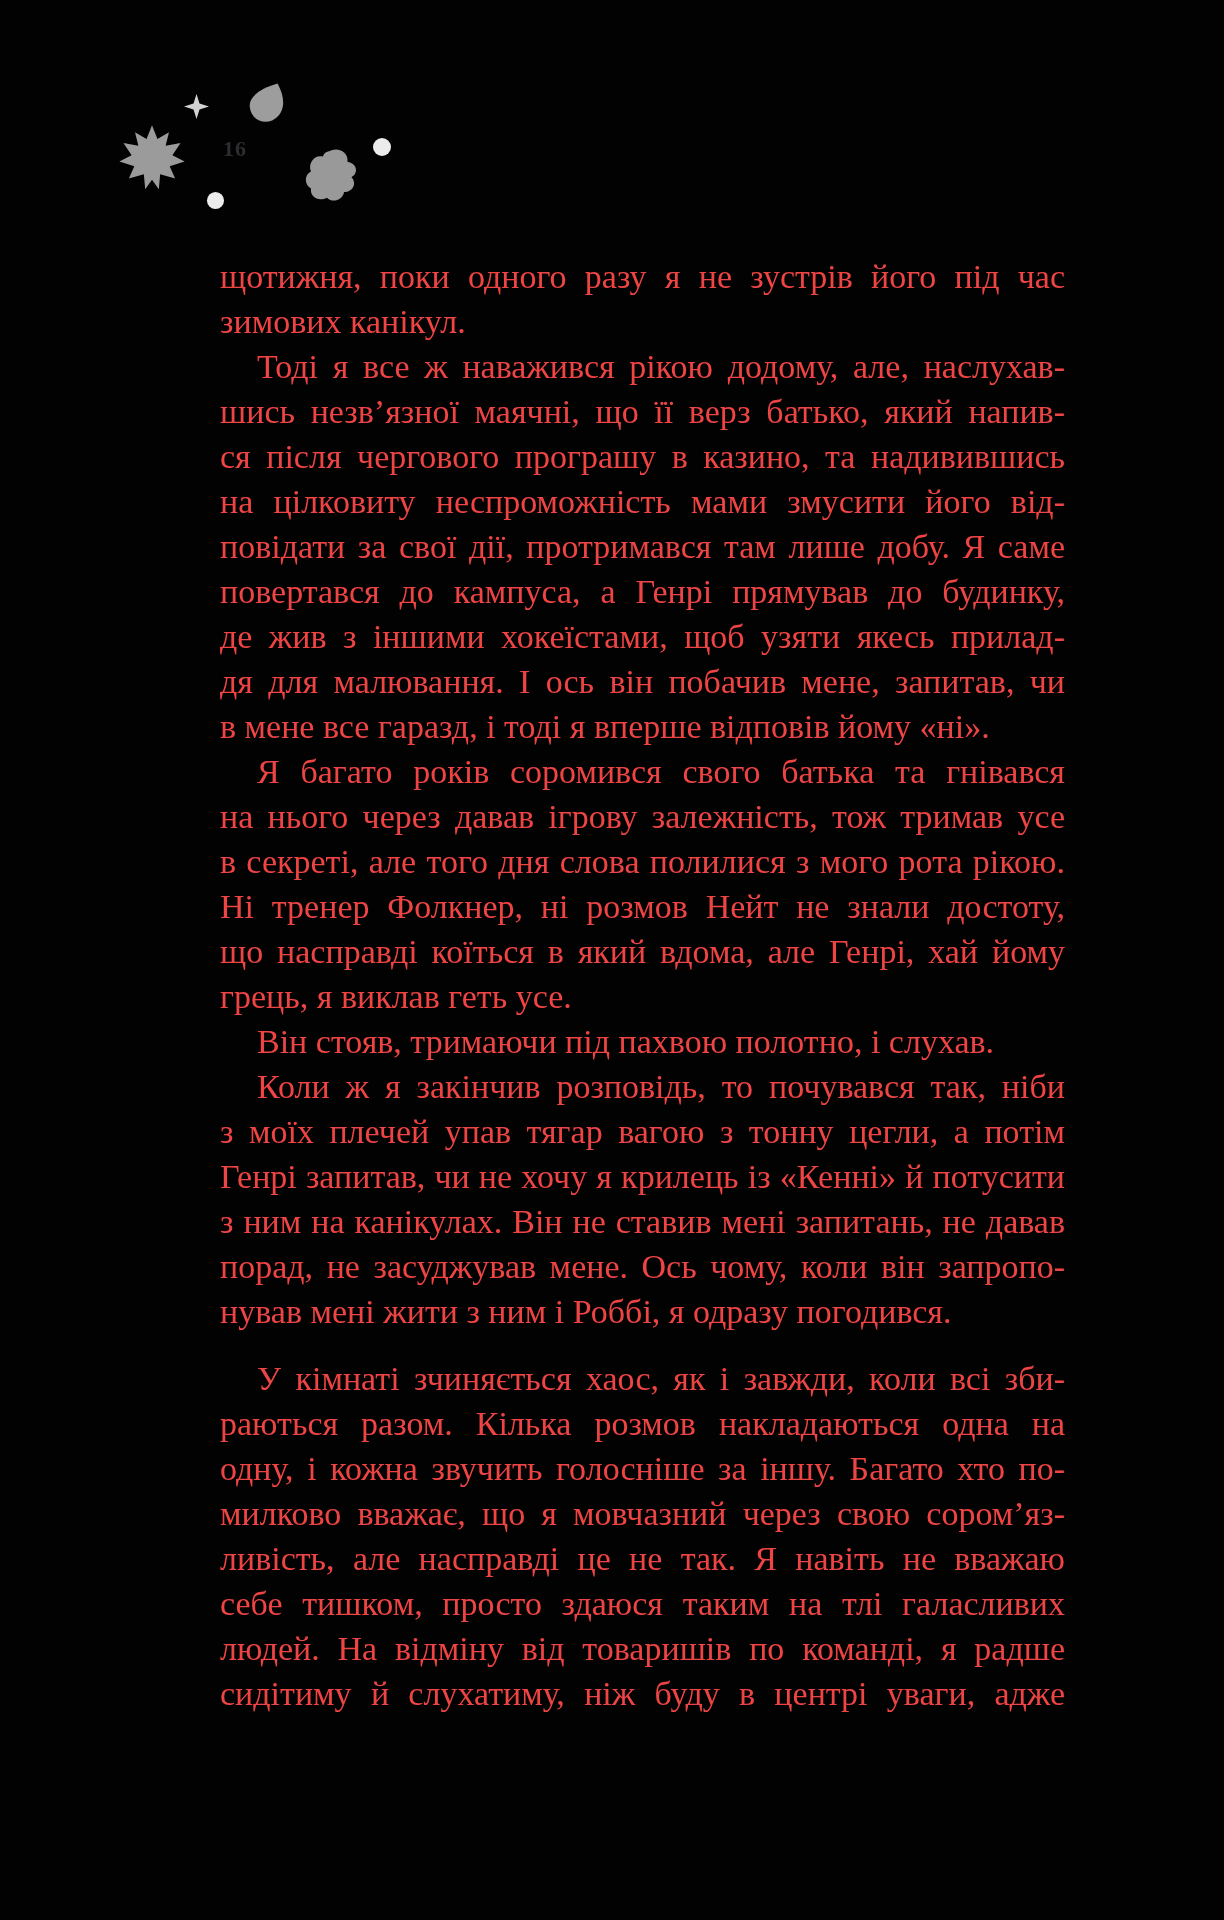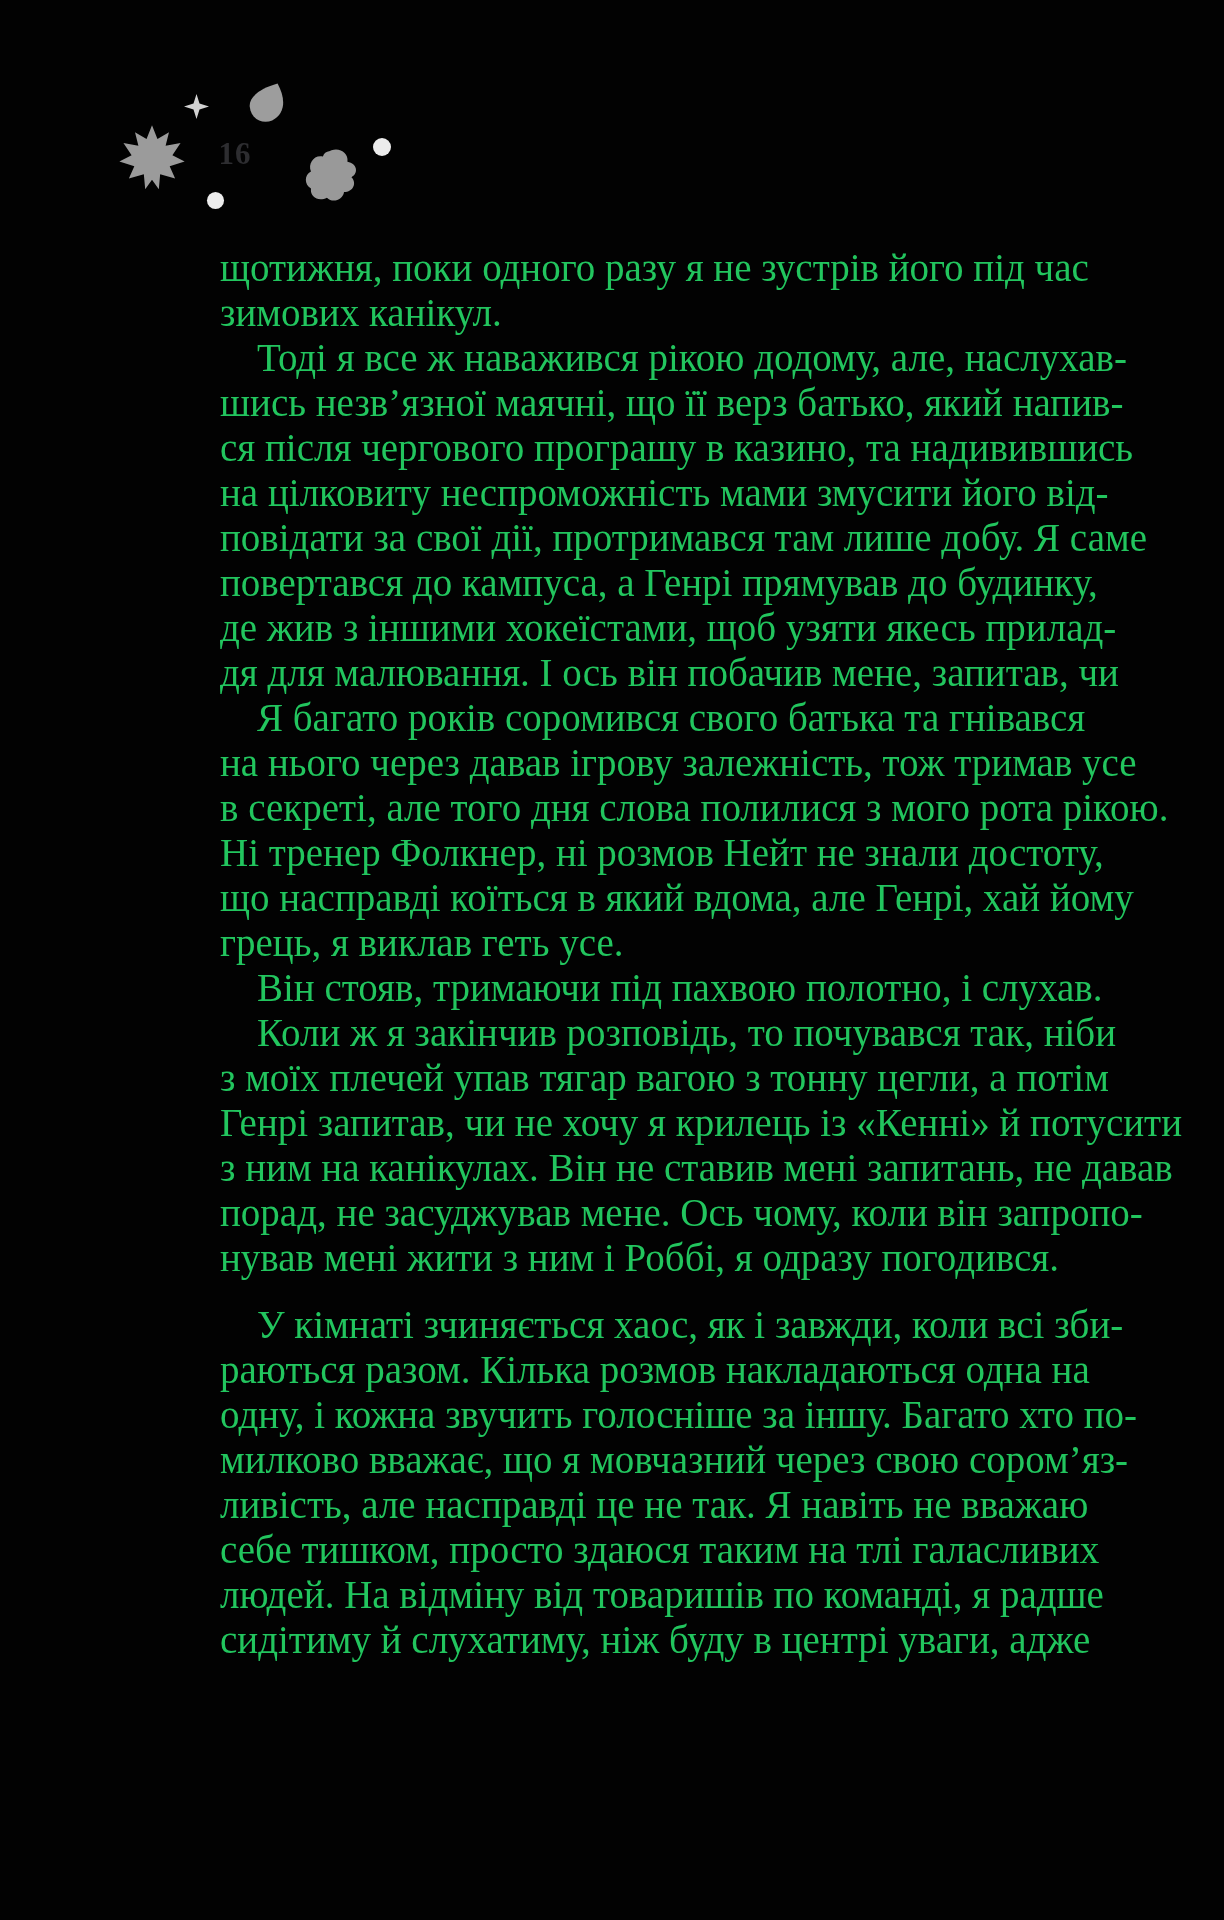--- a/index.html
+++ b/index.html
@@ -13,33 +13,33 @@
   .page { position: absolute; inset: 0; }
 
   
   .deco { position: absolute; }
   .page-number {
     position: absolute;
     left: 212px; top: 136px;
     width: 46px;
     font-family: "Liberation Serif", serif;
     font-weight: bold;
-    font-size: 31px;
+    font-size: 22px;
     letter-spacing: 1px;
     color: #2d2d30;
     text-align: center;
   }
 
   
   .text-block {
     position: absolute;
-    left: 220px; top: 245px;
+    left: 220px; top: 254px;
     width: 845px;
-    color: #22c55e;
-    font-size: 39px;
+    color: #ef4444;
+    font-size: 34px;
     line-height: 45px;
     -webkit-font-smoothing: antialiased;
   }
   .para { margin: 0; }
   .para.scene-break { margin-top: 22px; }
   .line {
     text-align: justify;
     text-align-last: justify;
     white-space: nowrap;
   }
@@ -101,20 +101,21 @@
 
     <div class="para indent">
       <div class="line">Тоді я все ж наважився рікою додому, але, наслухав-</div>
       <div class="line">шись незв’язної маячні, що її верз батько, який напив-</div>
       <div class="line">ся після чергового програшу в казино, та надивившись</div>
       <div class="line">на цілковиту неспроможність мами змусити його від-</div>
       <div class="line">повідати за свої дії, протримався там лише добу. Я саме</div>
       <div class="line">повертався до кампуса, а Генрі прямував до будинку,</div>
       <div class="line">де жив з іншими хокеїстами, щоб узяти якесь прилад-</div>
       <div class="line">дя для малювання. І ось він побачив мене, запитав, чи</div>
+      <div class="line last">в мене все гаразд, і тоді я вперше відповів йому «ні».</div>
     </div>
 
     <div class="para indent">
       <div class="line">Я багато років соромився свого батька та гнівався</div>
       <div class="line">на нього через давав ігрову залежність, тож тримав усе</div>
       <div class="line">в секреті, але того дня слова полилися з мого рота рікою.</div>
       <div class="line">Ні тренер Фолкнер, ні розмов Нейт не знали достоту,</div>
       <div class="line">що насправді коїться в який вдома, але Генрі, хай йому</div>
       <div class="line last">грець, я виклав геть усе.</div>
     </div>

